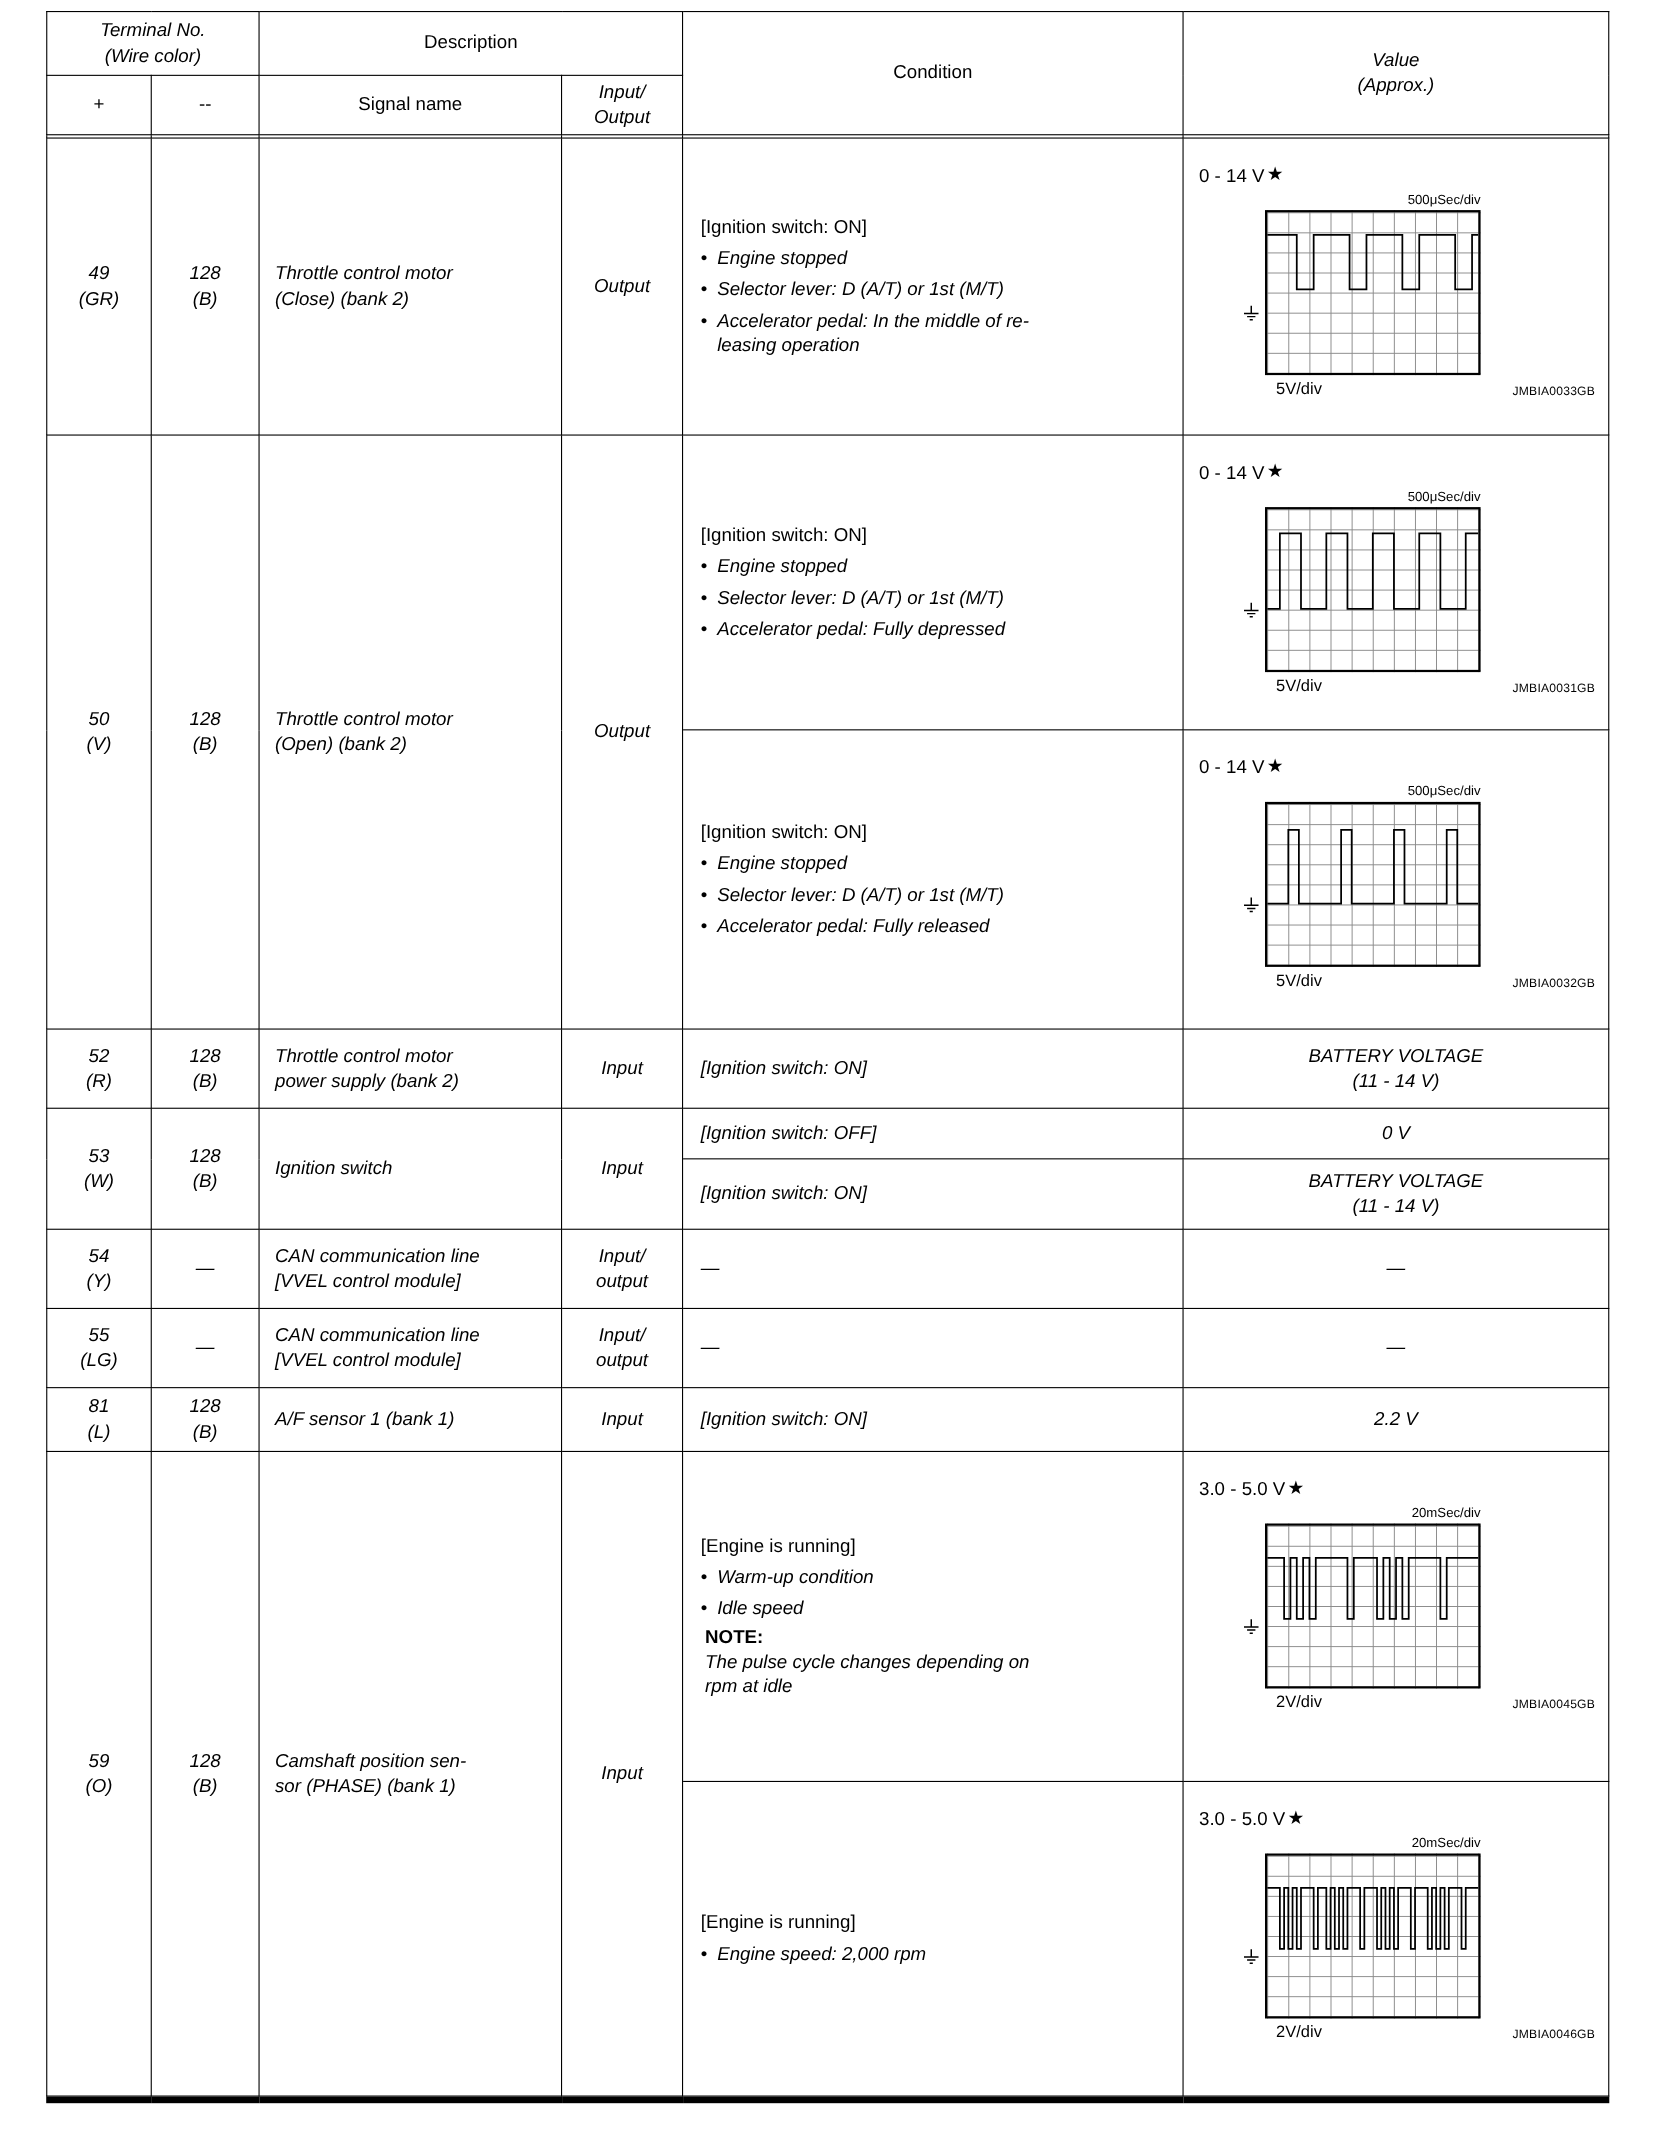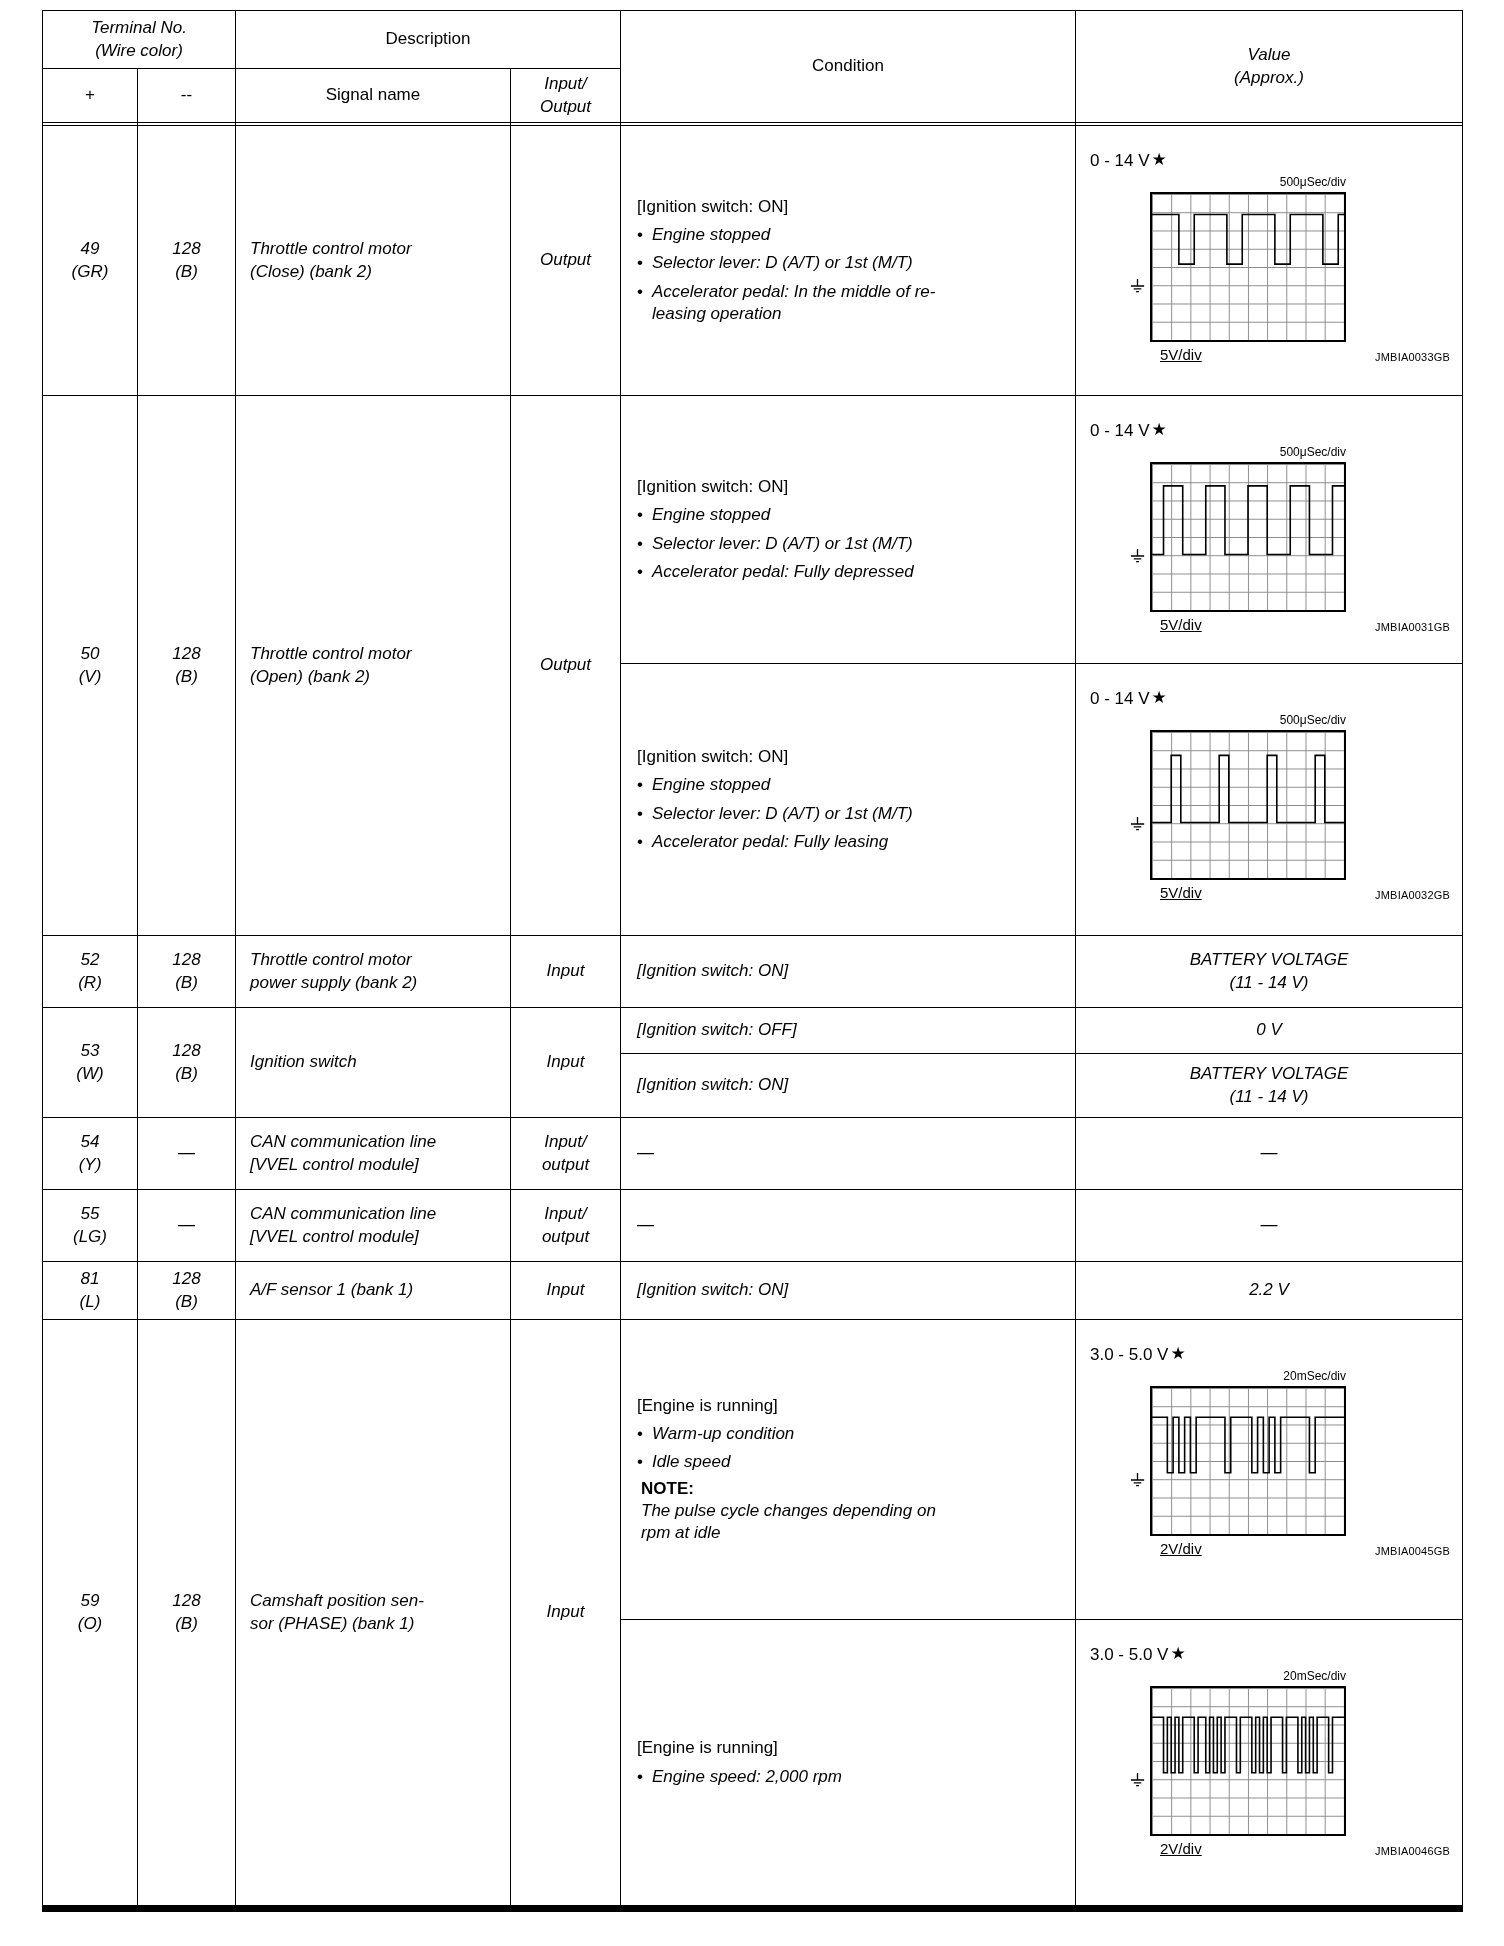--- a/index.html
+++ b/index.html
@@ -44,21 +44,21 @@
     position: absolute; inset: 0;
     border: 2px solid #000;
     background-image:
       linear-gradient(to right, #8a8a8a 1px, transparent 1px),
       linear-gradient(to bottom, #8a8a8a 1px, transparent 1px);
     background-size: 10% 100%, 100% 12.5%;
   }
   .wave { position: absolute; inset: 0; width: 100%; height: 100%; }
   .ground { position: absolute; left: -21px; top: 57%; width: 17px; height: 17px; }
   .fig-bottom { width: 220px; margin-top: 4px; font-size: 15px; }
-  .fig-volt { margin-left: 34px; text-decoration: underline; }
+  .fig-volt { margin-left: 34px; }
   .fig-code { position: absolute; right: 0; bottom: 0; font-size: 11px; letter-spacing: 0.2px; }
 
   tr.rule td { height: 3px; padding: 0; }
   tr.rule-bottom td { height: 3px; padding: 0; border-bottom: 6px solid #000; }
 </style>
 </head>
 <body>
 
 <div class="sheet">
 <table class="spec">
@@ -189,21 +189,21 @@
       <td class="cond">
         <div class="cond-head">[Ignition switch: ON]</div>
         <div class="bullets">
           <div class="bullet">
                 <span class="pre">Engine stopped</span>
               </div>
           <div class="bullet">
                 <span class="pre">Selector lever: D (A/T) or 1st (M/T)</span>
               </div>
           <div class="bullet">
-                <span class="pre">Accelerator pedal: Fully leasing</span>
+                <span class="pre">Accelerator pedal: Fully released</span>
               </div>
         </div>
       </td>
       <td class="valfig">
         <div class="vrange"><span>0 - 14 V</span><span class="star">★</span></div>
         <div class="fig">
           <div class="fig-time">500μSec/div</div>
           <div class="scope-wrap">
             <svg class="ground" viewBox="0 0 18 18">
                   <path d="M9 1 V8 M2 8.5 H16 M5 11.5 H13 M7.5 14.5 H10.5" stroke="#000" stroke-width="1.4" fill="none"></path>

